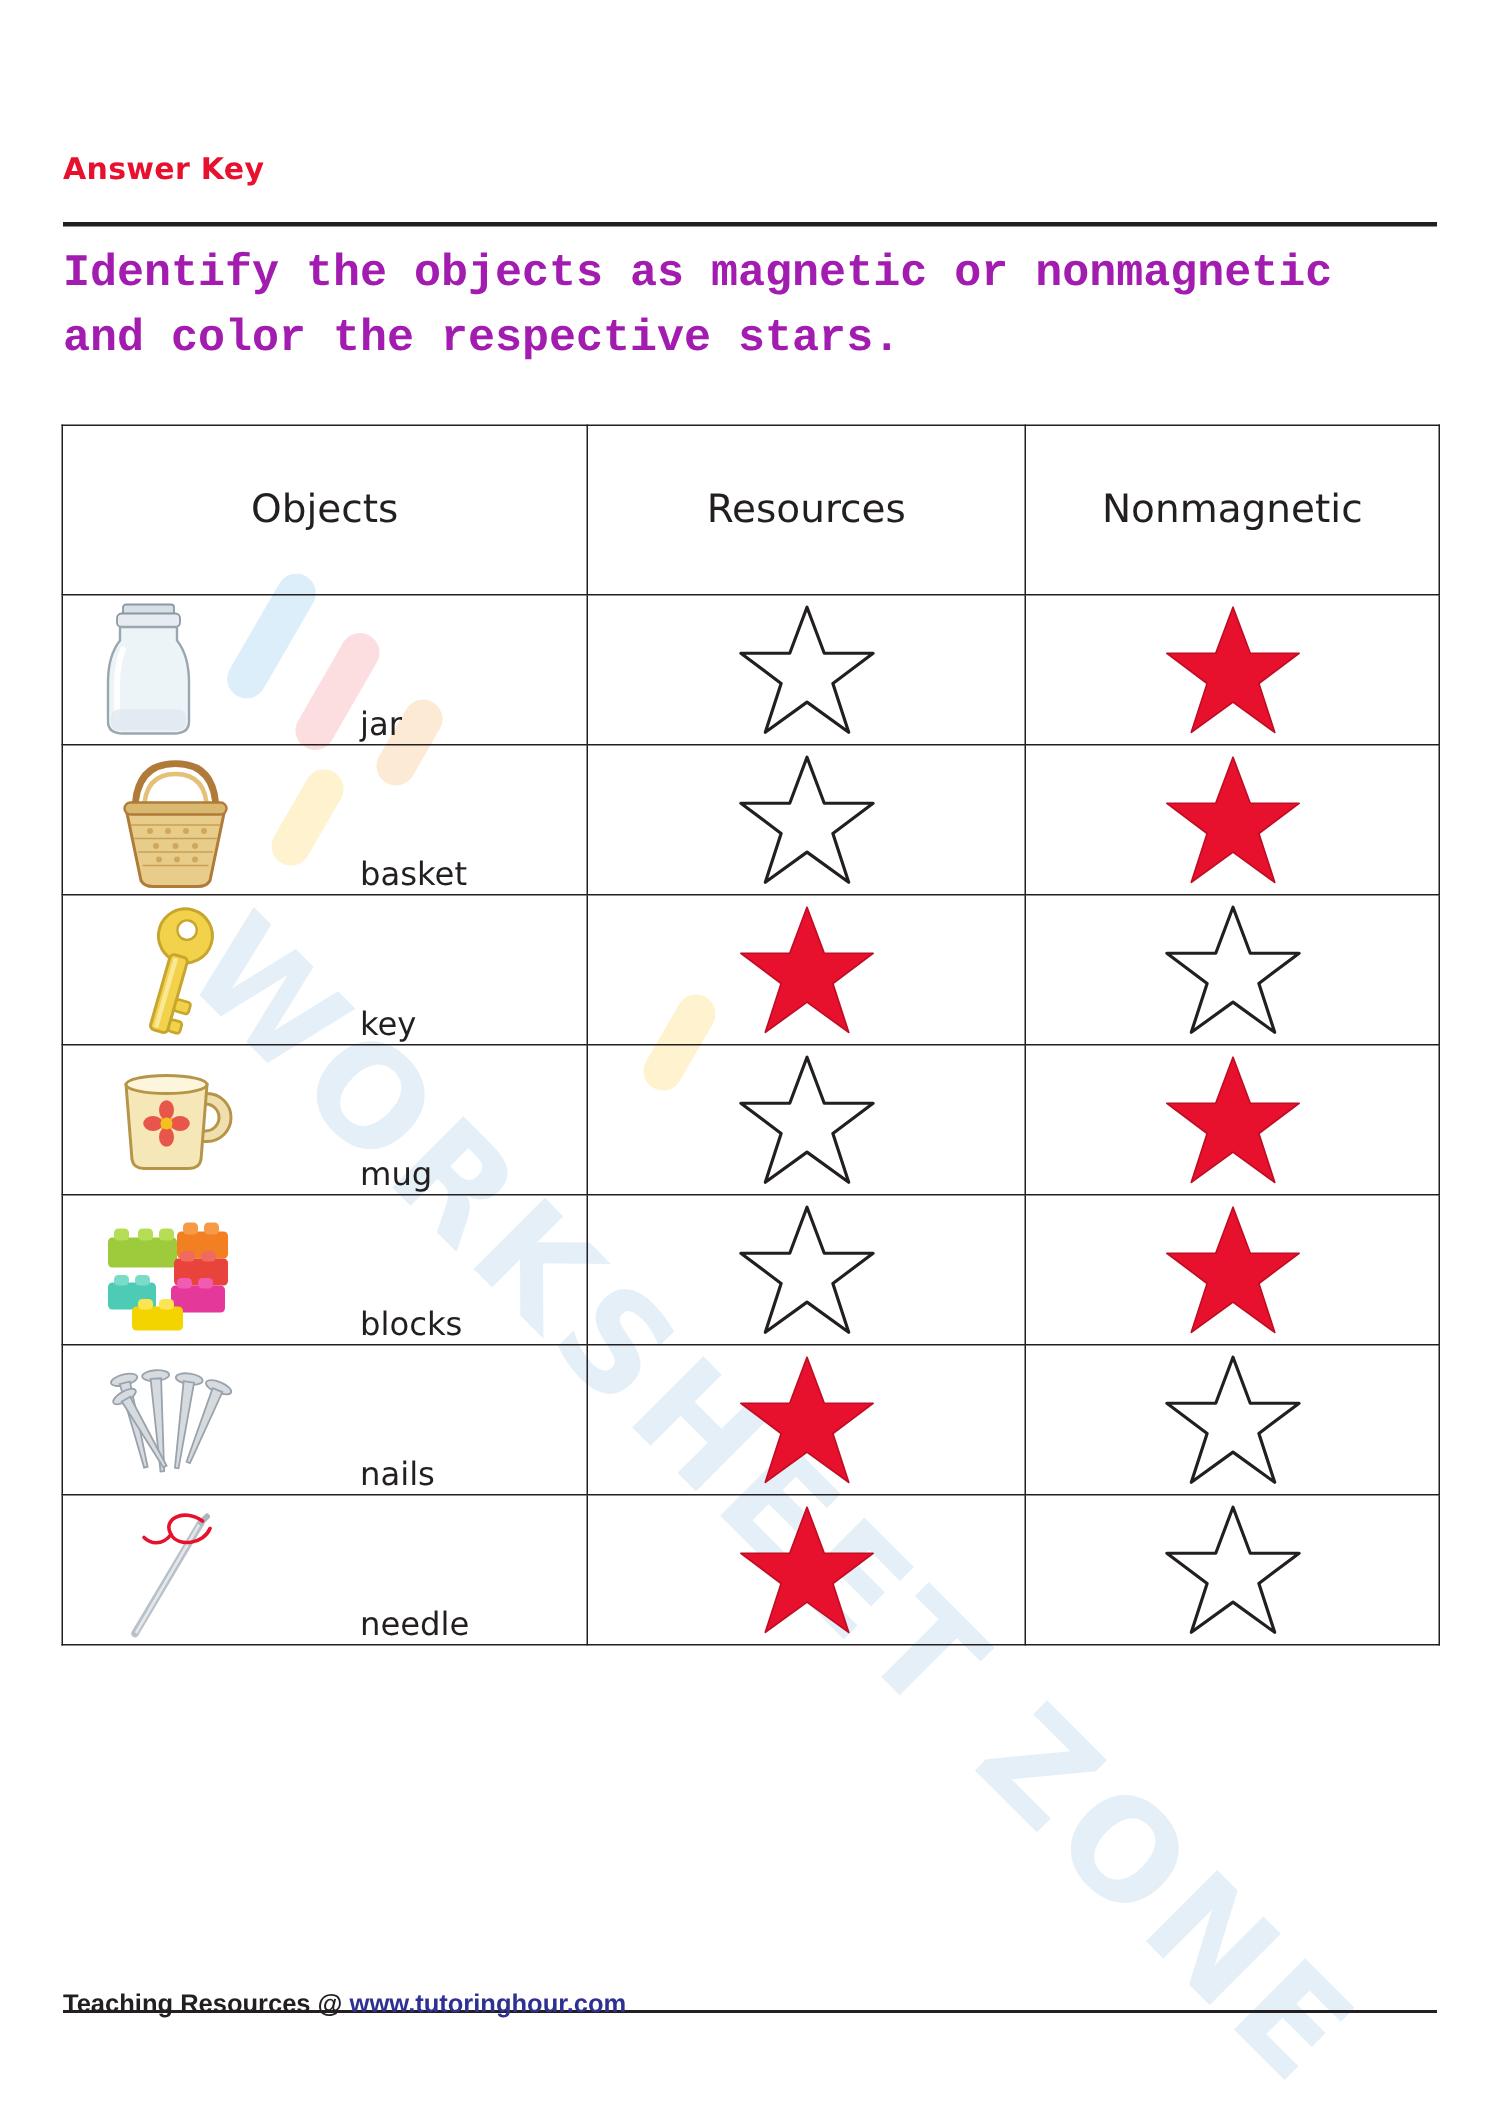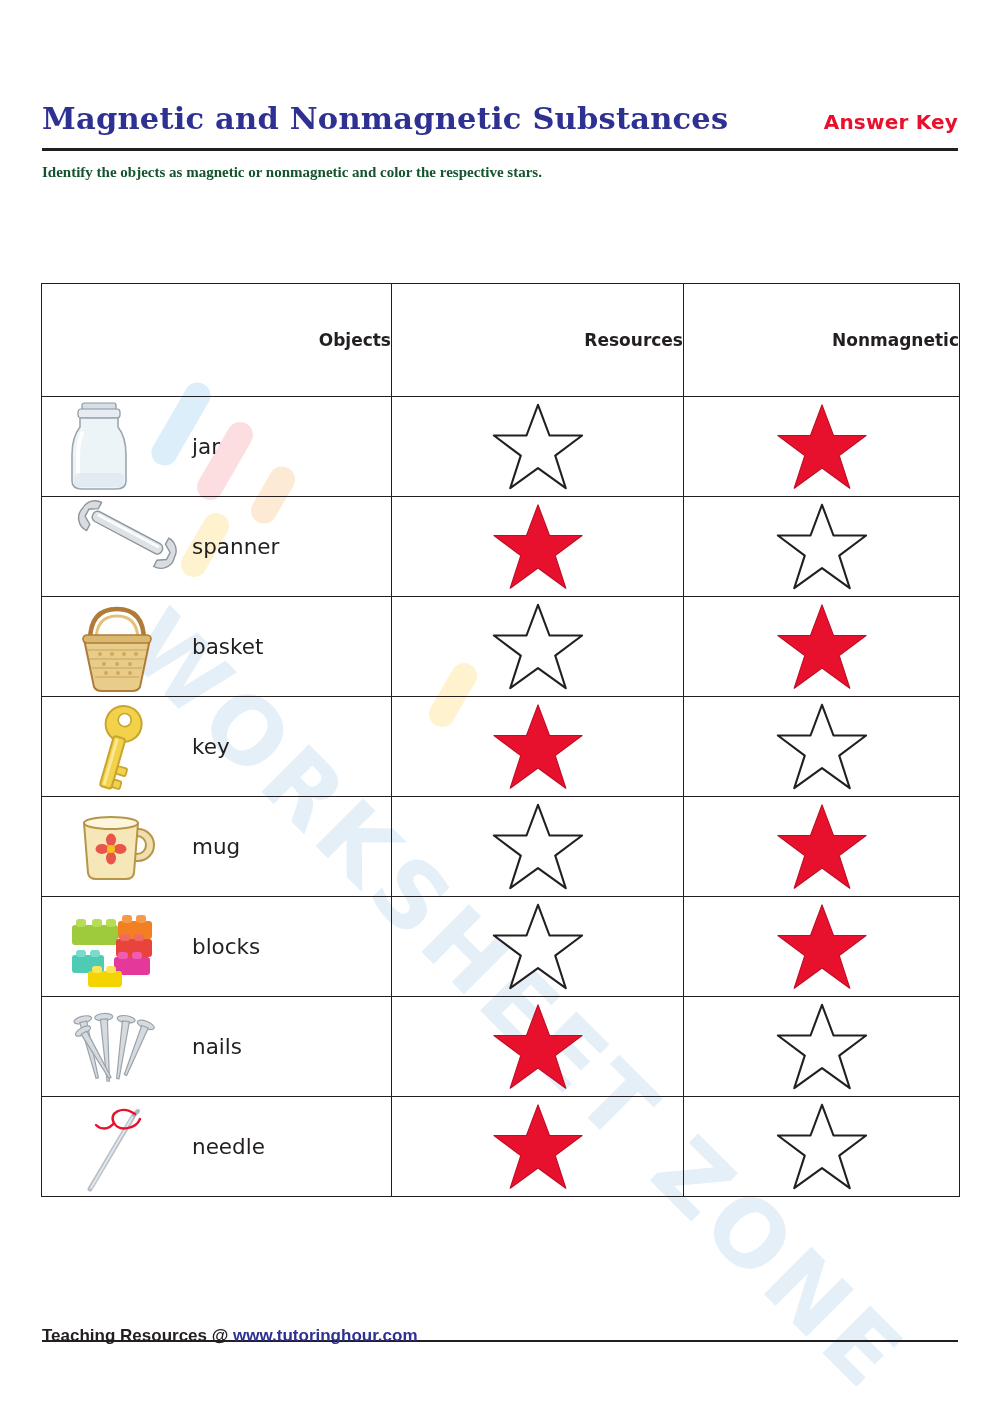--- a/index.html
+++ b/index.html
@@ -90,25 +90,25 @@
     width: 916px;
     height: 2.5px;
     background: #231f20;
     z-index: 2;
   }
   .instructions {
     position: absolute;
     left: 42px;
     top: 162px;
     width: 900px;
-    font-family: Liberation Serif, serif;
+    font-family: Liberation Mono, monospace;
     font-weight: bold;
-    font-size: 15px;
+    font-size: 30px;
     line-height: 1.42;
-    color: #14532d;
+    color: #a21caf;
     z-index: 2;
   }
 
   
   .table-wrap {
     position: absolute;
     left: 41px;
     top: 283px;
     width: 918px;
     z-index: 2;
@@ -122,35 +122,36 @@
     border: 1.6px solid #231f20;
     padding: 0;
   }
   col.c-obj  { width: 350px; }
   col.c-mag  { width: 292px; }
   col.c-non  { width: 276px; }
 
   thead th {
     height: 112px;
     font-family: "DejaVu Sans", sans-serif;
-    font-weight: bold;
-    font-size: 17px;
+    font-weight: normal;
+    font-size: 26px;
     color: #231f20;
-    text-align: right;
+    text-align: center;
     vertical-align: middle;
   }
   tbody tr { height: 99px; }
 
   .obj-cell {
     vertical-align: middle;
   }
   .obj-inner {
     display: flex;
-    align-items: center;
+    align-items: flex-end;
     height: 99px;
+    gap: 48px;
   }
   .obj-art {
     width: 150px;
     min-width: 150px;
     height: 99px;
     position: relative;
   }
   .obj-label {
     font-family: "DejaVu Sans", sans-serif;
     font-size: 21.5px;
@@ -198,21 +199,20 @@
   <div class="watermark">
     <div class="wm-bar wm-b1"></div>
     <div class="wm-bar wm-b2"></div>
     <div class="wm-bar wm-b3"></div>
     <div class="wm-bar wm-b4"></div>
     <div class="wm-bar wm-b5"></div>
     <div class="wm-text">WORKSHEET ZONE</div>
   </div>
 
   <div class="title-row">
-    <div class="title">Magnetic and Nonmagnetic Substances</div>
     <div class="answer-key">Answer Key</div>
   </div>
   <div class="title-rule"></div>
   <div class="instructions">Identify the objects as magnetic or nonmagnetic and color the respective stars.</div>
 
   <div class="table-wrap">
     <table class="grid">
       <colgroup>
         <col class="c-obj">
           <col class="c-mag">
@@ -249,47 +249,20 @@
               <polygon points="50,4 62,36 96,36 68,57 79,91 50,70 21,91 32,57 4,36 38,36" fill="#ffffff" stroke="#231f20" stroke-width="2.2" stroke-linejoin="round"></polygon>
             </svg>
           </td>
           <td class="star-cell">
             <svg width="96" height="92" viewBox="0 0 100 96">
               <polygon points="50,4 62,36 96,36 68,57 79,91 50,70 21,91 32,57 4,36 38,36" fill="#e8112d" stroke="#c00d24" stroke-width="1.2" stroke-linejoin="round"></polygon>
             </svg>
           </td>
         </tr>
 
-        <tr>
-          <td class="obj-cell">
-            <div class="obj-inner">
-              <div class="obj-art">
-                <svg class="art-svg" width="150" height="99" viewBox="0 0 150 99">
-                  <g transform="translate(20,18) rotate(28 60 30)">
-                    <path d="M8 16 a14 14 0 0 1 14 -14 l0 7 -8 5 0 8 8 5 0 7 a14 14 0 0 1 -14 -18 z" fill="#d9dde1" stroke="#8d959c" stroke-width="1.4"></path>
-                    <rect x="20" y="11" width="78" height="11" rx="5" fill="#dee2e6" stroke="#8d959c" stroke-width="1.4"></rect>
-                    <path d="M112 16 a14 14 0 0 0 -14 -14 l0 7 8 5 0 8 -8 5 0 7 a14 14 0 0 0 14 -18 z" fill="#d9dde1" stroke="#8d959c" stroke-width="1.4"></path>
-                    <rect x="24" y="13" width="70" height="3" rx="1.5" fill="#ffffff" opacity="0.85"></rect>
-                  </g>
-                </svg>
-              </div>
-              <div class="obj-label">spanner</div>
-            </div>
-          </td>
-          <td class="star-cell">
-            <svg width="96" height="92" viewBox="0 0 100 96">
-              <polygon points="50,4 62,36 96,36 68,57 79,91 50,70 21,91 32,57 4,36 38,36" fill="#e8112d" stroke="#c00d24" stroke-width="1.2" stroke-linejoin="round"></polygon>
-            </svg>
-          </td>
-          <td class="star-cell">
-            <svg width="96" height="92" viewBox="0 0 100 96">
-              <polygon points="50,4 62,36 96,36 68,57 79,91 50,70 21,91 32,57 4,36 38,36" fill="#ffffff" stroke="#231f20" stroke-width="2.2" stroke-linejoin="round"></polygon>
-            </svg>
-          </td>
-        </tr>
 
         <tr>
           <td class="obj-cell">
             <div class="obj-inner">
               <div class="obj-art">
                 <svg class="art-svg" width="150" height="99" viewBox="0 0 150 99">
                   <g transform="translate(42,10)">
                     <path d="M6 34 Q6 2 33 2 Q60 2 60 34" fill="none" stroke="#b07b39" stroke-width="4.5"></path>
                     <path d="M12 34 Q12 9 33 9 Q54 9 54 34" fill="none" stroke="#e3c178" stroke-width="3"></path>
                     <path d="M0 32 L66 32 L56 80 Q54 84 48 84 L18 84 Q12 84 10 80 Z" fill="#e8cd8a" stroke="#b07b39" stroke-width="2"></path>

